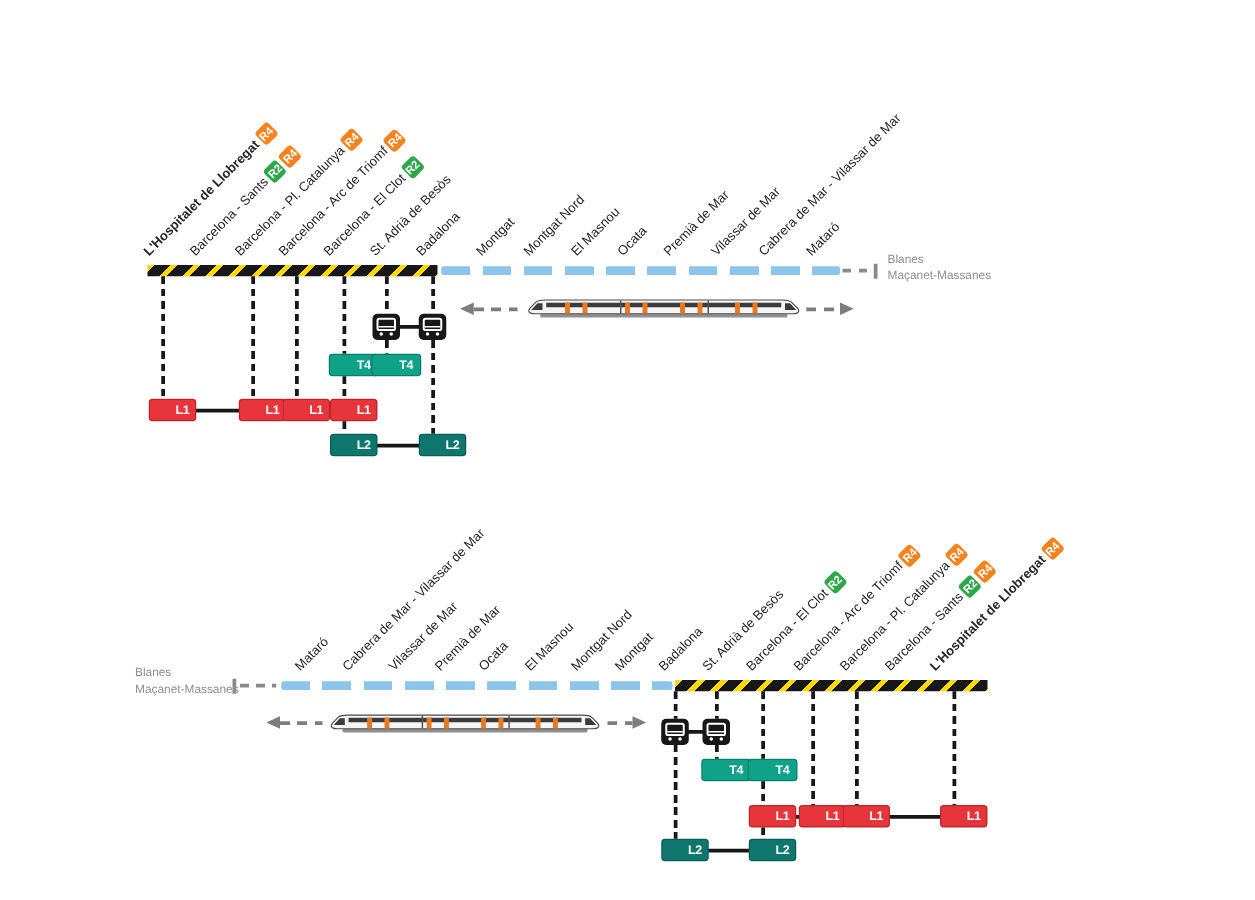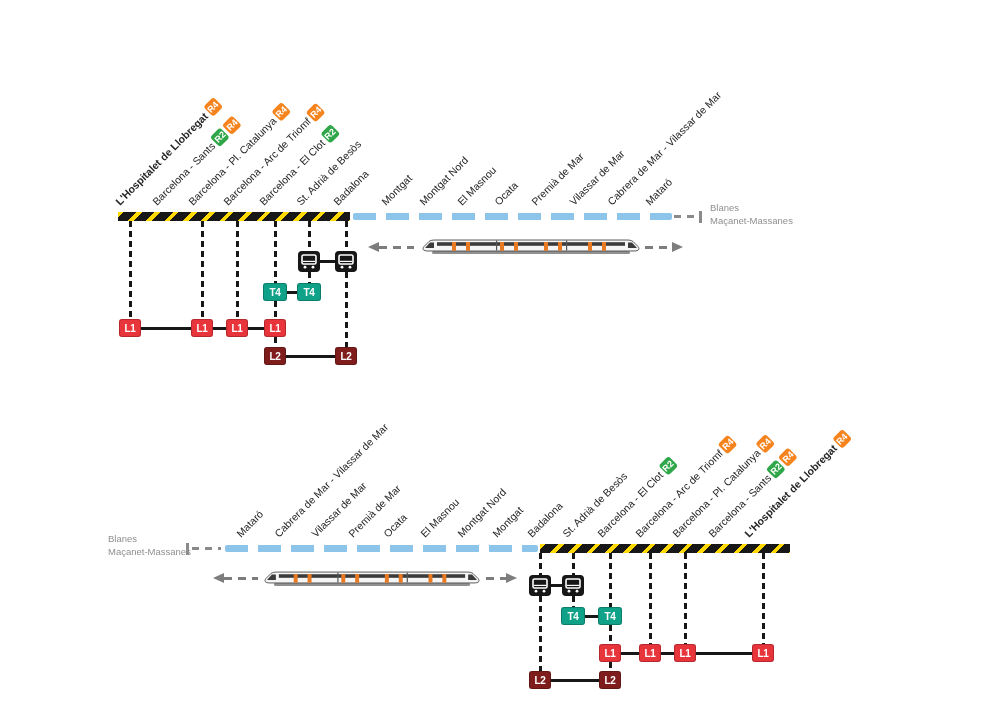--- a/index.html
+++ b/index.html
@@ -25,23 +25,24 @@
   .vdash{
     position:absolute;width:3px;
     background:repeating-linear-gradient(180deg,#171717 0 6px,rgba(0,0,0,0) 6px 10px);
   }
   .hlink{position:absolute;height:3px;background:#171717;}
   .tbox{
     position:absolute;color:#fff;font-weight:bold;font-size:10px;
     display:flex;align-items:center;justify-content:center;border-radius:3px;
     box-shadow:inset 0 0 0 1px rgba(0,0,0,0.22);
     letter-spacing:-0.3px;
+    padding-left:16px;
   }
   .c-l1{background:#E8353B;}
-  .c-l2{background:#7f1d1d;}
+  .c-l2{background:#0f766e;}
   .c-t4{background:#10A189;}
   .busbox{position:absolute;background:#171717;border-radius:4px;}
   .busbox svg{display:block;width:100%;height:100%;}
   .stlabel{
     position:absolute;height:15px;display:flex;align-items:center;gap:3px;
     white-space:nowrap;font-size:10.5px;color:#262626;
     transform-origin:0 100%;transform:rotate(-45deg);
   }
   .stlabel.bold{font-weight:bold;}
   .badge{

